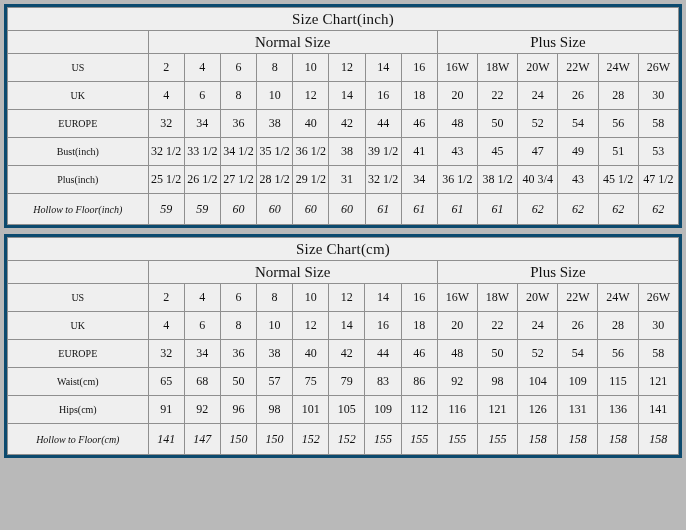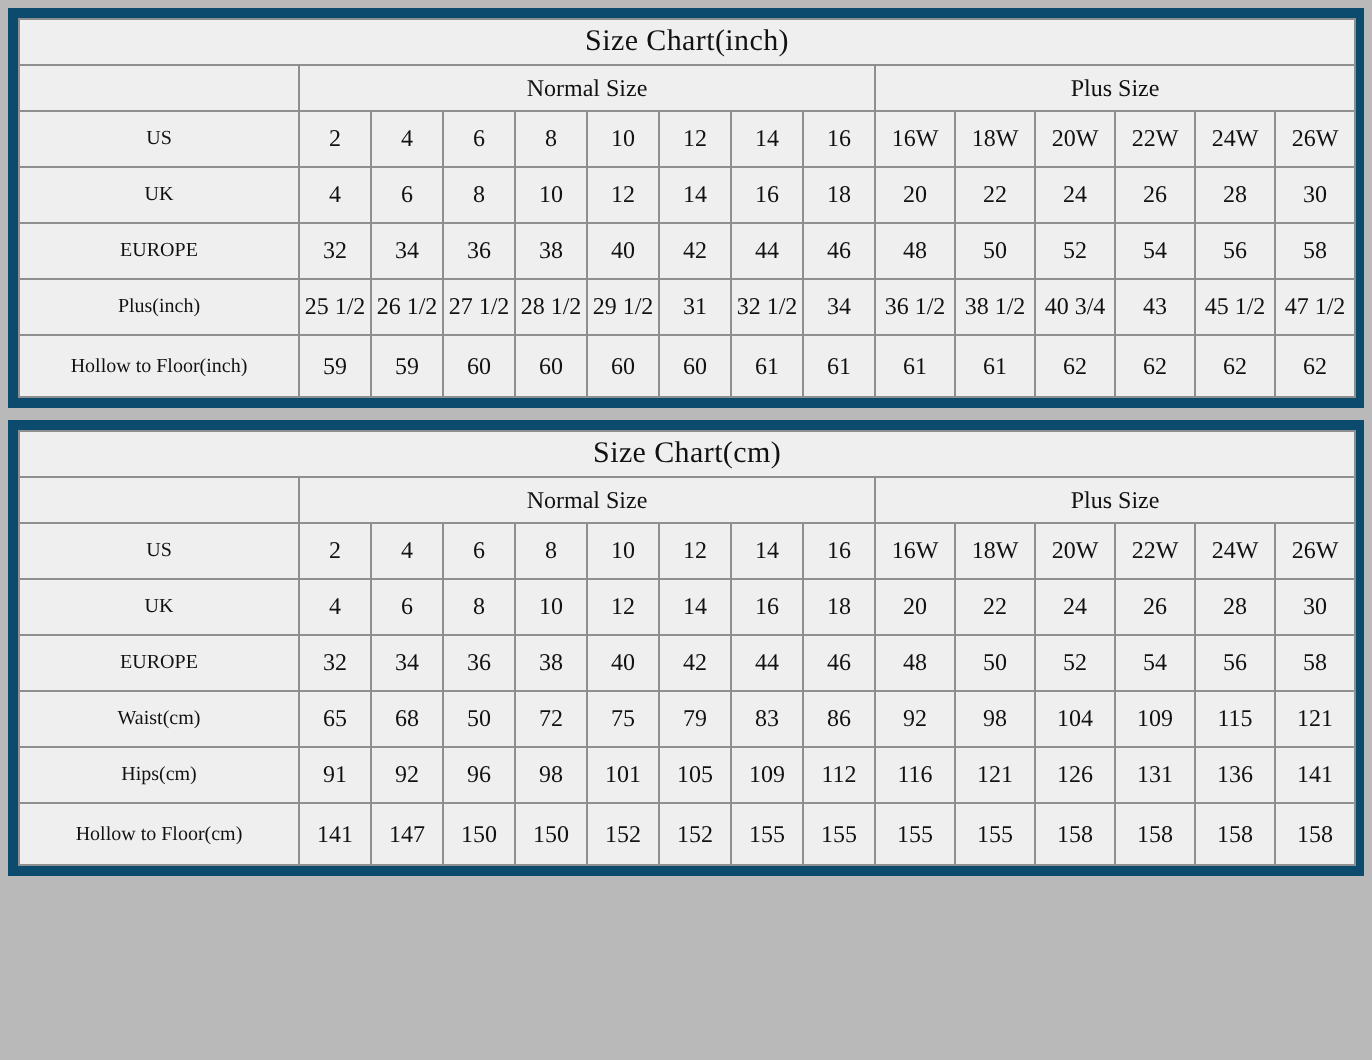--- a/index.html
+++ b/index.html
@@ -18,21 +18,21 @@
     width: 686px;
     height: 530px;
     box-sizing: border-box;
     padding: 4px 4px;
     display: flex;
     flex-direction: column;
     gap: 6px;
   }
   .chart-block {
     background: #efefef;
-    border: 5px solid #0c4a6e;
+    border: 3px solid #0c4a6e;
     box-sizing: border-box;
   }
   table {
     border-collapse: collapse;
     width: 100%;
     table-layout: fixed;
   }
   td, th {
     border: 1px solid #8f8f8f;
     text-align: center;
@@ -40,37 +40,38 @@
     font-weight: normal;
     background: #efefef;
     padding: 0;
   }
   .title-row td {
     font-size: 15px;
     height: 22px;
     letter-spacing: 0.2px;
   }
   .group-row td {
-    font-size: 12px;
+    font-size: 15px;
     height: 22px;
   }
   .label-cell {
     font-size: 14px;
     width: 140px;
     padding: 0 4px;
   }
   .data-row td {
     font-size: 12px;
     height: 27px;
   }
   .data-row td.label-cell {
     font-size: 10px;
   }
   .tall-row td {
     height: 30px;
+    font-style: italic;
   }
   .blank {
     background: #efefef;
   }
 </style>
 </head>
 <body>
 
 <div class="page">
 
@@ -138,20 +139,37 @@
           <td>44</td>
           <td>46</td>
           <td>48</td>
           <td>50</td>
           <td>52</td>
           <td>54</td>
           <td>56</td>
           <td>58</td>
         </tr>
 
+        <tr class="data-row">
+          <td class="label-cell">Bust(inch)</td>
+          <td>32 1/2</td>
+          <td>33 1/2</td>
+          <td>34 1/2</td>
+          <td>35 1/2</td>
+          <td>36 1/2</td>
+          <td>38</td>
+          <td>39 1/2</td>
+          <td>41</td>
+          <td>43</td>
+          <td>45</td>
+          <td>47</td>
+          <td>49</td>
+          <td>51</td>
+          <td>53</td>
+        </tr>
 
         <tr class="data-row">
           <td class="label-cell">Plus(inch)</td>
           <td>25 1/2</td>
           <td>26 1/2</td>
           <td>27 1/2</td>
           <td>28 1/2</td>
           <td>29 1/2</td>
           <td>31</td>
           <td>32 1/2</td>
@@ -256,21 +274,21 @@
           <td>56</td>
           <td>58</td>
         </tr>
 
 
         <tr class="data-row">
           <td class="label-cell">Waist(cm)</td>
           <td>65</td>
           <td>68</td>
           <td>50</td>
-          <td>72</td>
+          <td>57</td>
           <td>75</td>
           <td>79</td>
           <td>83</td>
           <td>86</td>
           <td>92</td>
           <td>98</td>
           <td>104</td>
           <td>109</td>
           <td>115</td>
           <td>121</td>

